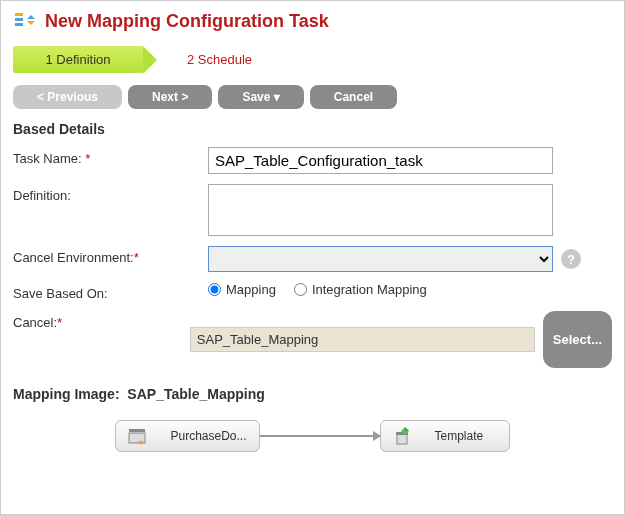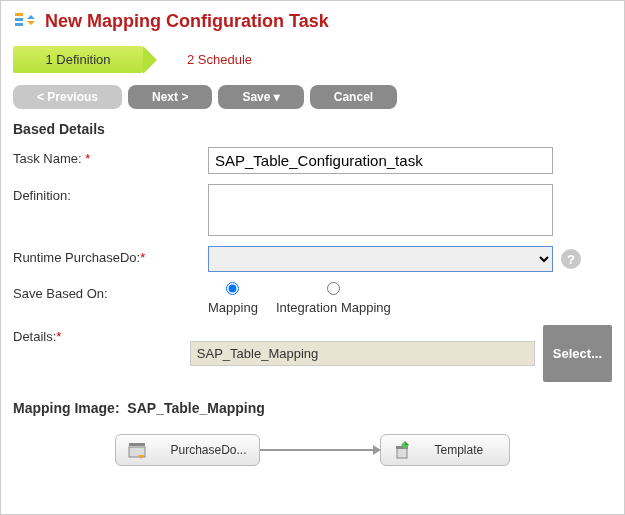--- a/index.html
+++ b/index.html
@@ -7,32 +7,32 @@
 .header { display: flex; align-items: center; gap: 8px; margin-bottom: 12px; }
 .header h1 { font-size: 18px; font-weight: bold; color: #b91c1c; }
 .tabs { display: flex; margin-bottom: 12px; align-items: flex-end; }
 .tab { padding: 6px 0; font-size: 13px; position: relative; }
 .tab-active { background: linear-gradient(to bottom, #d4ed5e, #b5e23a); width: 130px; text-align: center; border-radius: 2px; }
 .tab-active::after { content: ''; position: absolute; right: -14px; top: 0; width: 0; height: 0; border-top: 14px solid transparent; border-bottom: 14px solid transparent; border-left: 14px solid #b5e23a; }
 .tab-inactive { margin-left: 30px; padding: 6px 14px; color: #b91c1c; }
 .btn-row { display: flex; gap: 6px; margin-bottom: 12px; }
 .btn { background: #8a8a8a; color: #fff; border: none; padding: 5px 24px; font-size: 12px; border-radius: 8px; cursor: pointer; font-weight: bold; }
 .btn:disabled { background: #c8c8c8; cursor: default; }
-.btn-select { background: #8a8a8a; color: #fff; border: none; padding: 21px 10px; font-size: 13px; border-radius: 2px; font-weight: bold; cursor: pointer; }
+.btn-select { background: #8a8a8a; color: #fff; border: none; padding: 21px 10px; font-size: 13px; border-radius: 12px; font-weight: bold; cursor: pointer; }
 .section-title { font-weight: bold; font-size: 14px; margin-bottom: 10px; }
 .form-row { display: flex; align-items: flex-start; margin-bottom: 10px; }
 .form-label { width: 195px; font-size: 13px; padding-top: 4px; }
 .req { color: #c00; }
 .form-field { flex: 1; display: flex; align-items: center; gap: 8px; }
 input[type="text"], textarea, select { border: 1px solid #aaa; padding: 4px 6px; font-size: 15px; font-family: inherit; width: 345px; }
 textarea { height: 52px; resize: none; }
 select { border: 1px solid #5a8fd6; height: 26px; }
 .readonly-field { background: #e8e3d3; border: 1px solid #ccc; padding: 4px 6px; width: 345px; font-size: 13px; }
 .radio-group { display: flex; gap: 18px; align-items: center; }
-.radio-item { display: flex; align-items: center; gap: 5px; flex-direction: column; }
+.radio-item { display: flex; align-items: center; gap: 5px; }
 .radio-item input { margin: 0; }
 .help-icon { width: 20px; height: 20px; border-radius: 50%; background: #c8c8c8; color: #fff; display: flex; align-items: center; justify-content: center; font-weight: bold; font-size: 13px; cursor: pointer; }
 .mapping-title { font-weight: bold; font-size: 14px; margin-top: 18px; margin-bottom: 18px; }
 .diagram { display: flex; align-items: center; justify-content: center; gap: 0; margin-top: 10px; }
 .node { display: flex; align-items: center; gap: 24px; background: linear-gradient(to bottom, #fdfdfd, #e5e5e5); border: 1px solid #bbb; border-radius: 6px; padding: 6px 12px; font-size: 12px; min-width: 130px; }
 .node-icon { width: 18px; height: 18px; }
 .arrow { width: 120px; height: 2px; background: #999; position: relative; }
 .arrow::after { content: ''; position: absolute; right: -1px; top: -4px; width: 0; height: 0; border-top: 5px solid transparent; border-bottom: 5px solid transparent; border-left: 8px solid #999; }
 .task-icon svg { width: 24px; height: 22px; }
 </style>
@@ -74,21 +74,21 @@
 </div>
 
 <div class="form-row">
   <div class="form-label">Definition:</div>
   <div class="form-field">
       <textarea style=""></textarea>
     </div>
 </div>
 
 <div class="form-row">
-  <div class="form-label"><span>Runtime PurchaseDo:</span><span class="req">*</span></div>
+  <div class="form-label"><span>Cancel Environment:</span><span class="req">*</span></div>
   <div class="form-field">
     <select><option></option></select>
     <div class="help-icon">?</div>
   </div>
 </div>
 
 <div class="form-row">
   <div class="form-label">Save Based On:</div>
   <div class="form-field">
     <div class="radio-group">
@@ -98,21 +98,21 @@
         </label>
       <label class="radio-item">
           <input type="radio" name="basedon" style="">
           <span>Integration Mapping</span>
         </label>
     </div>
   </div>
 </div>
 
 <div class="form-row">
-  <div class="form-label"><span>Details:</span><span class="req">*</span></div>
+  <div class="form-label"><span>Cancel:</span><span class="req">*</span></div>
   <div class="form-field">
     <div class="readonly-field">SAP_Table_Mapping</div>
     <button class="btn-select">Select...</button>
   </div>
 </div>
 
 <div class="mapping-title">
   <span>Mapping Image:</span>&nbsp;&nbsp;<span>SAP_Table_Mapping</span>
 </div>
 

